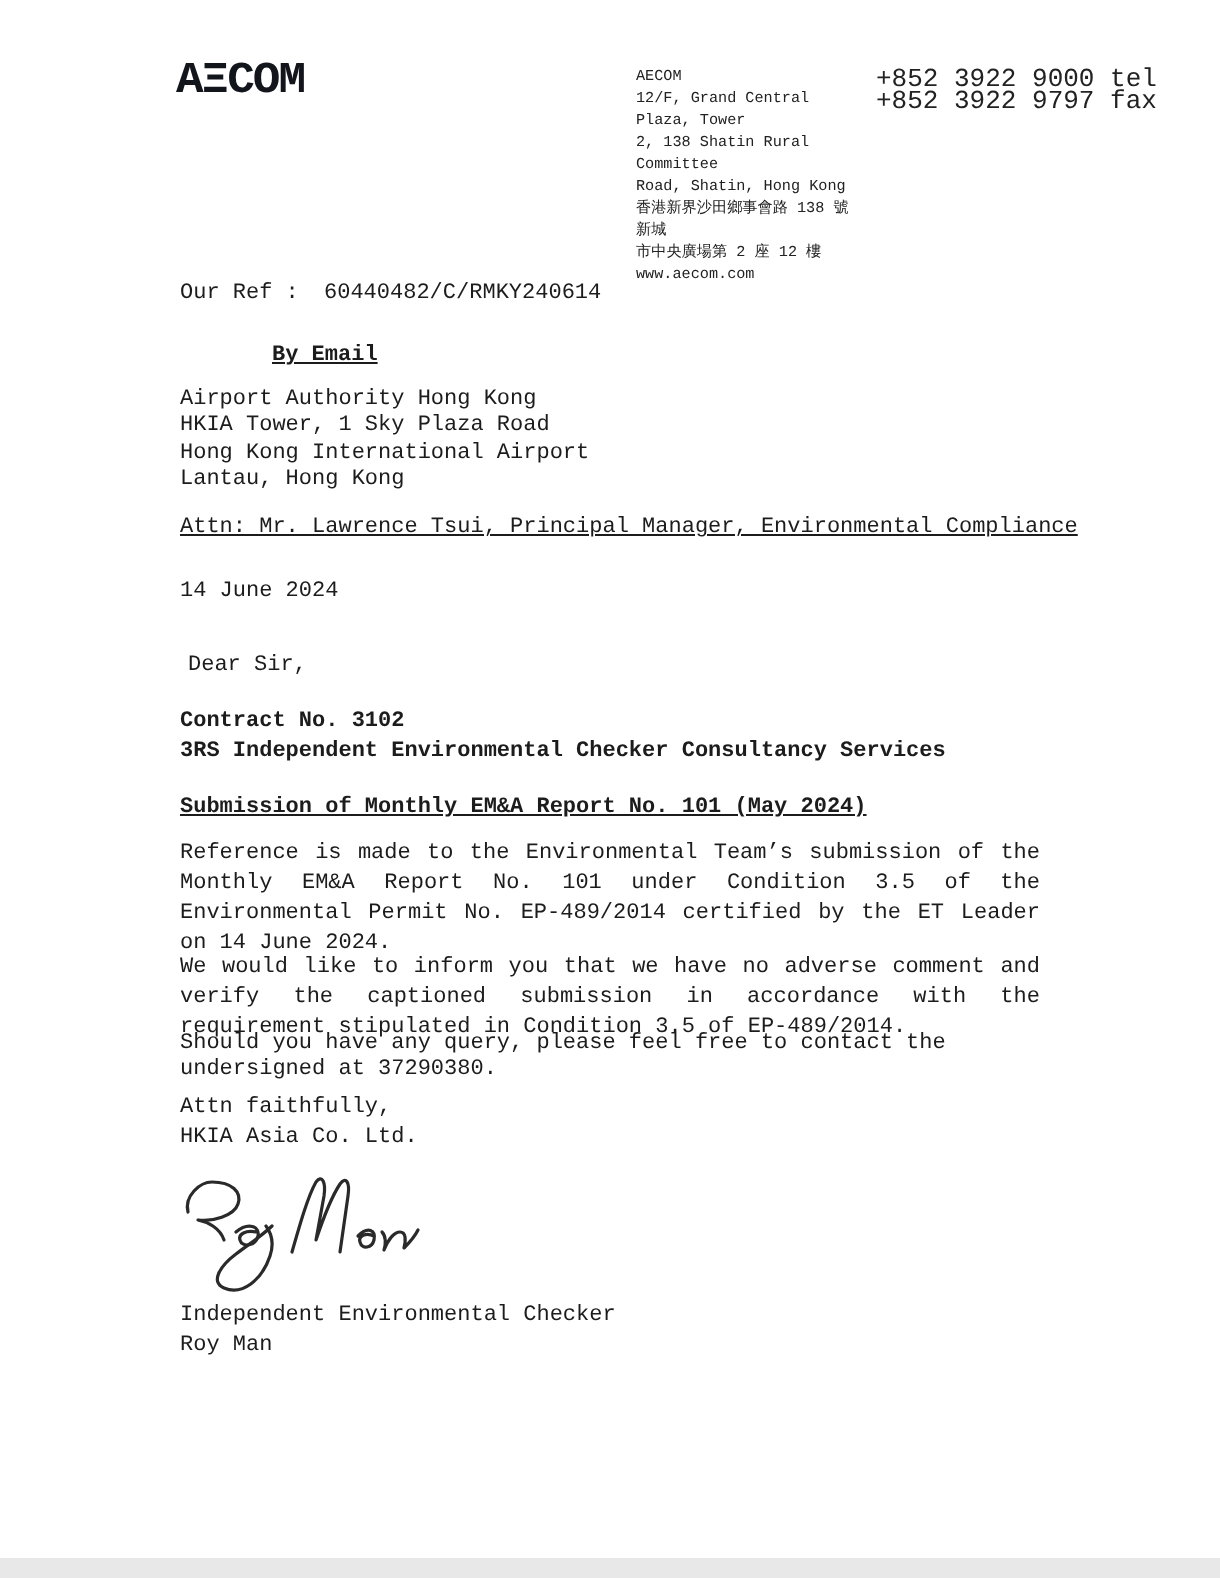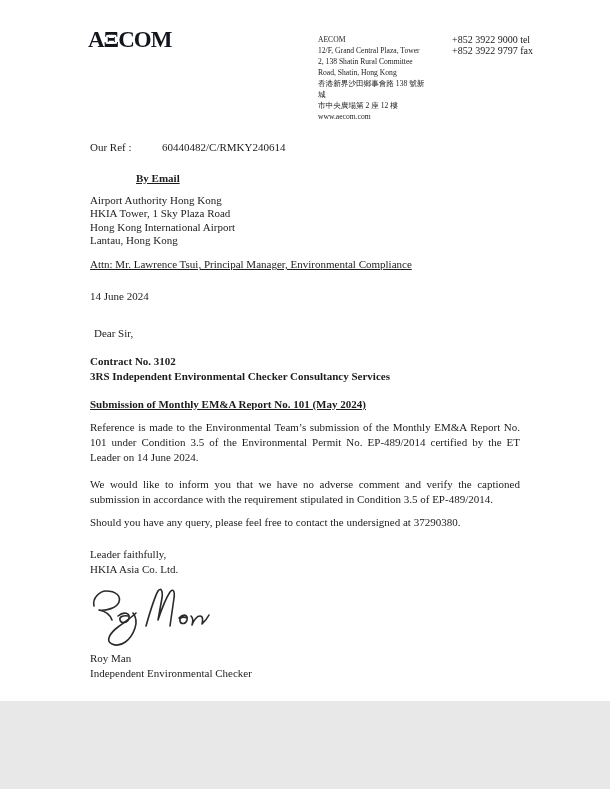--- a/index.html
+++ b/index.html
@@ -1,43 +1,43 @@
 <!DOCTYPE html>
 <html><head>
 <meta charset="utf-8">
 <style>
   html,body { margin:0; padding:0; background:#e8e8e8; }
   .page {
     position:relative;
-    width:610px; height:701px;
+    width:610px; height:779px;
     margin:0 auto;
     background:#ffffff;
-    font-family:Liberation Serif, serif;
+    font-family:Liberation Mono, monospace;
     color:#1c1c1c;
     overflow:hidden;
   }
   .abs { position:absolute; }
 
   
   .logo {
     left:88px; top:27px;
     font-size:23px; font-weight:800;
     letter-spacing:-1px;
     color:#12151c;
     transform:scaleY(0.96);
   }
   .hdr-addr {
     left:318px; top:34px;
     font-size:7.6px; line-height:11px;
     color:#222;
     width:112px;
   }
   .hdr-tels {
-    left:452px; top:34px;
-    font-size:10px; line-height:11px;
+    left:438px; top:34px;
+    font-size:13px; line-height:11px;
     color:#222;
     white-space:nowrap;
   }
 
   
   .txt { font-size:11px; line-height:13.4px; }
   .content-w { width:430px; }
   .bold { font-weight:bold; }
   .ul { text-decoration:underline; }
   .justify { text-align:justify; line-height:15px; }
@@ -105,33 +105,33 @@
     <div>Contract No. 3102</div>
     <div>3RS Independent Environmental Checker Consultancy Services</div>
   </div>
   <div class="abs txt bold ul subject-sub">Submission of Monthly EM&amp;A Report No. 101 (May 2024)</div>
 
   <div class="abs txt justify content-w para1">Reference is made to the Environmental Team’s submission of the Monthly EM&amp;A Report No. 101 under Condition 3.5 of the Environmental Permit No. EP-489/2014 certified by the ET Leader on 14 June 2024.</div>
   <div class="abs txt justify content-w para2">We would like to inform you that we have no adverse comment and verify the captioned submission in accordance with the requirement stipulated in Condition 3.5 of EP-489/2014.</div>
   <div class="abs txt content-w para3">Should you have any query, please feel free to contact the undersigned at 37290380.</div>
 
   <div class="abs txt closing">
-    <div>Leader faithfully,</div>
+    <div>Attn faithfully,</div>
     <div>HKIA Asia Co. Ltd.</div>
   </div>
 
   <div class="abs signature">
     <svg width="150" height="72" viewBox="0 0 150 72" fill="none" stroke="#2a2a2a" stroke-width="1.6" stroke-linecap="round" stroke-linejoin="round">
       <path d="M10 26 C 8 18, 16 11, 22 11 C 32 11, 37 16, 35 22 C 33 28, 22 31, 15 30 C 20 31, 26 34, 28 40"></path>
       <path d="M34 36 C 40 31, 46 33, 45 38 C 44 43, 37 44, 36 40 C 35 37, 39 35, 44 36"></path>
       <path d="M49 33 C 52 37, 53 42, 51 48 C 47 60, 37 68, 28 64 C 21 61, 26 53, 34 47 C 42 41, 48 37, 52 33"></path>
       <path d="M62 46 C 66 32, 70 18, 74 11 C 77 7, 79 11, 78 18 L 74 40 C 78 28, 82 18, 86 12 C 89 8, 91 11, 90 18 L 86 46"></path>
       <path d="M95 38 C 100 33, 104 35, 103 40 C 102 44, 97 45, 96 41 C 95 38, 99 36, 103 38"></path>
       <path d="M107 36 C 109 38, 109 42, 108 45 C 110 40, 113 36, 116 36 C 119 36, 119 40, 118 44 C 120 42, 123 39, 125 35"></path>
     </svg>
   </div>
 
   <div class="abs txt signatory">
+    <div>Independent Environmental Checker</div>
     <div>Roy Man</div>
-    <div>Independent Environmental Checker</div>
   </div>
 
 </div>
 
 </body></html>

